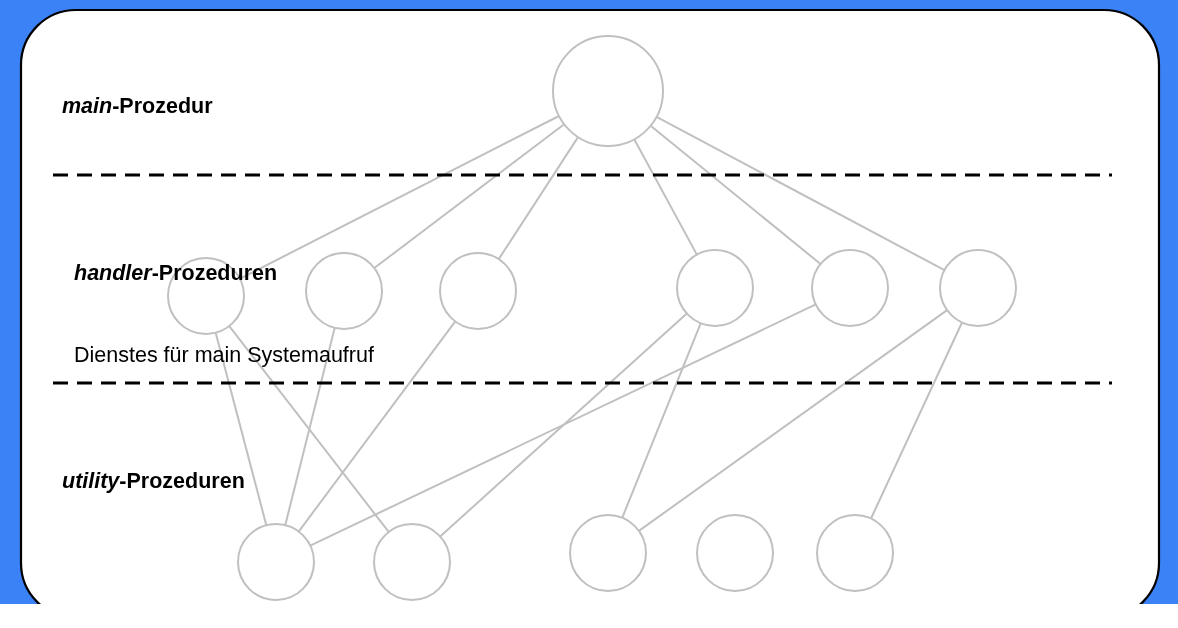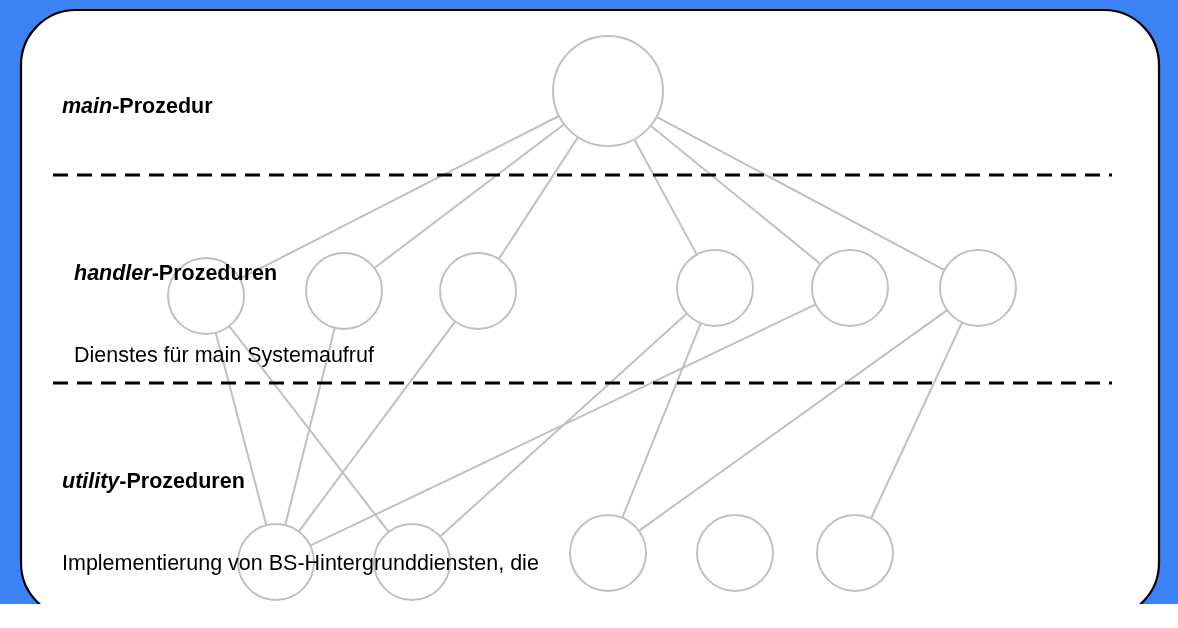--- a/index.html
+++ b/index.html
@@ -98,18 +98,17 @@
     <div class="tier-title"><span class="kw">main</span><span>-Prozedur</span></div>
   </div>
 
   <div class="tier-text" id="tier-handler-text">
     <div class="tier-title"><span class="kw">handler</span><span>-Prozeduren</span></div>
     <div class="tier-body">Dienstes für main Systemaufruf</div>
   </div>
 
   <div class="tier-text" id="tier-utility-text">
     <div class="tier-title"><span class="kw">utility</span><span>-Prozeduren</span></div>
-    <div class="tier-body">Implementierung von BS-Hintergrunddiensten, die</div>
     
     
   </div>
 
 </div>
 
 </body></html>

